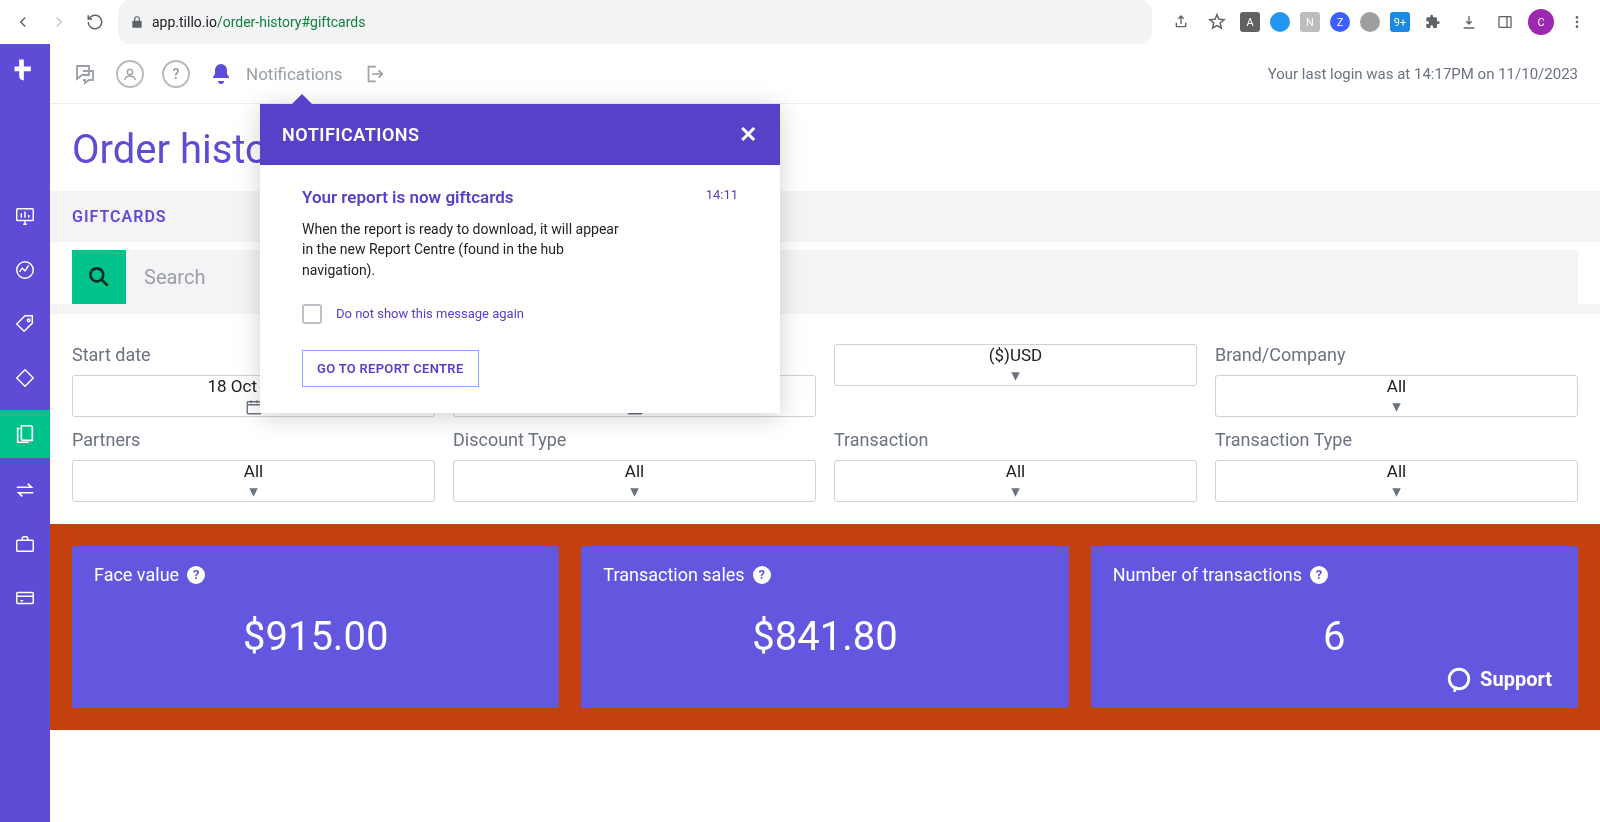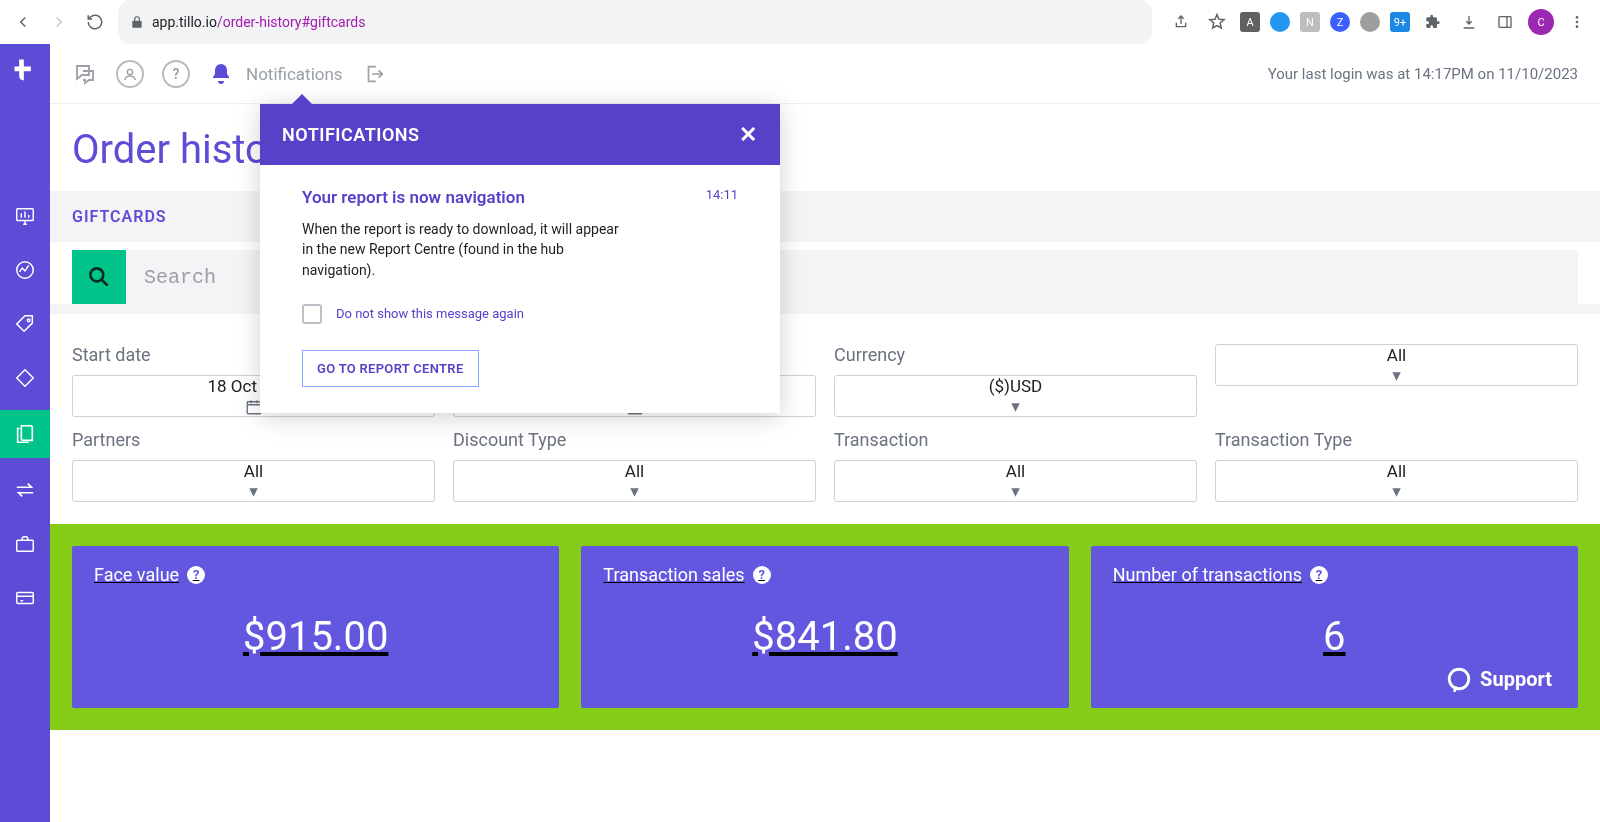--- a/index.html
+++ b/index.html
@@ -5,21 +5,21 @@
 * { box-sizing: border-box; margin: 0; padding: 0; font-family: -apple-system, BlinkMacSystemFont, "Segoe UI", Roboto, Arial, sans-serif; }
 html, body { width: 1600px; height: 822px; overflow: hidden; background: #fff; }
 
 
 .browser-bar { height: 44px; display: flex; align-items: center; padding: 0 10px; gap: 10px; background: #fff; }
 .nav-btn { width: 26px; height: 26px; display: flex; align-items: center; justify-content: center; color: #5f6368; cursor: pointer; border-radius: 50%; }
 .nav-btn.disabled { color: #bdbdbd; }
 .url-bar { flex: 1; height: 47px; background: #f1f3f4; border-radius: 15px; display: flex; align-items: center; padding: 0 12px; color: #202124; font-size: 14px; }
 .url-bar .lock { margin-right: 8px; color: #5f6368; }
 .url-bar .domain { color: #202124; }
-.url-bar .path { color: #a21caf; }
+.url-bar .path { color: #15803d; }
 .ext-icons { display: flex; align-items: center; gap: 10px; padding-left: 6px; }
 .ext-ic { width: 20px; height: 20px; border-radius: 3px; background: #dadce0; display:flex;align-items:center;justify-content:center;font-size:11px;color:#fff; }
 
 
 .app { display: flex; height: 778px; }
 .sidebar { width: 50px; background: #5c4cd6; display: flex; flex-direction: column; align-items: center; padding-top: 12px; gap: 30px; }
 .sb-logo { width: 28px; height: 28px; color: #fff; }
 .sb-ic { width: 24px; height: 24px; color: #fff; display:flex;align-items:center;justify-content:center; cursor:pointer; }
 .sb-ic.active { background: #00c389; width: 50px; height: 48px; margin-top:-10px; margin-bottom:-10px;}
 
@@ -32,29 +32,29 @@
 .tb-spacer { flex:1; }
 .tb-login { color:#6b7280; font-size:15px; }
 
 .content { flex:1; position:relative; }
 .page-title { font-size:40px; color:#5c4cd6; font-weight:400; padding: 22px 22px 18px 22px; }
 .tabbar { background:#f4f4f7; padding: 16px 22px; }
 .tab { color:#5c4cd6; font-size:16px; font-weight:600; letter-spacing:1px; }
 
 .searchrow { background:#fff; padding: 0 22px; display:flex; margin-top:8px;}
 .search-btn { width:54px; height:54px; background:#00c389; display:flex;align-items:center;justify-content:center; }
-.search-input { flex:1; height:54px; border:none; background:#f4f4f7; padding:0 18px; font-size:20px; color:#6b7280; outline:none;font-family:Liberation Mono, monospace;}
+.search-input { flex:1; height:54px; border:none; background:#f4f4f7; padding:0 18px; font-size:20px; color:#6b7280; outline:none;}
 .search-input::placeholder{color:#9aa0a6;}
 
 .filters { background:#fff; padding: 22px; margin-top:8px; display:grid; grid-template-columns: repeat(4, 1fr); gap: 12px 18px; }
 .field label { display:block; color:#6b7280; font-size:18px; margin-bottom:10px; }
 .ctrl { height:42px; border:1px solid #d0d0d7; border-radius:3px; display:flex; align-items:center; padding:0 12px; font-size:17px; color:#202124; justify-content:space-between; cursor:pointer;flex-direction:column;}
 .ctrl .ic { color:#6b7280; }
 
-.cards { padding: 22px; display:grid; grid-template-columns: repeat(3, 1fr); gap: 22px; background:#84cc16;text-decoration:underline; }
+.cards { padding: 22px; display:grid; grid-template-columns: repeat(3, 1fr); gap: 22px; background:#c2410c; }
 .card { background:#6457df; color:#fff; border-radius:2px; padding: 18px 22px 48px 22px; position:relative; }
 .card .hdr { display:flex; align-items:center; gap:8px; font-size:18px; }
 .card .helpcirc { width:18px;height:18px;border-radius:50%;background:#fff;color:#6457df;display:inline-flex;align-items:center;justify-content:center;font-size:13px;font-weight:700;}
 .card .val { font-size:40px; text-align:center; margin-top:28px; font-weight:400;}
 
 .support { position:absolute; right:26px; bottom:16px; color:#fff; display:flex; align-items:center; gap:8px; font-size:20px; font-weight:700; }
 
 
 .graygap { background:#f4f4f7; height:10px; }
 
@@ -273,27 +273,27 @@
             <span>18 Oct 2023</span>
             <span class="ic">
                 <svg width="18" height="18" viewBox="0 0 24 24" fill="none" stroke="#6b7280" stroke-width="1.8">
                   <rect x="3" y="5" width="18" height="16" rx="1"></rect>
                   <path d="M3 9h18M8 3v4M16 3v4"></path>
                 </svg>
               </span>
           </div>
         </div>
         <div class="field">
-          <label>Currency</label>
           <div class="ctrl">
             <span>($)USD</span>
             <span class="ic">▾</span>
           </div>
         </div>
         <div class="field">
+          <label>Brand/Company</label>
           <div class="ctrl">
             <span>All</span>
             <span class="ic">▾</span>
           </div>
         </div>
         <div class="field">
           <label>Partners</label>
           <div class="ctrl">
             <span>All</span>
             <span class="ic">▾</span>
@@ -356,21 +356,21 @@
       </div>
 
       <div class="popover">
         <div class="pop-arrow"></div>
         <div class="pop-hdr">
           <span>NOTIFICATIONS</span>
           <span class="x">✕</span>
         </div>
         <div class="pop-body">
           <div class="pop-row1">
-            <div class="pop-title">Your report is now navigation</div>
+            <div class="pop-title">Your report is now giftcards</div>
             <div class="pop-time">14:11</div>
           </div>
           <div class="pop-msg">When the report is ready to download, it will appear in the new Report Centre (found in the hub navigation).</div>
           <div class="pop-chkrow">
             <div class="pop-chk"></div>
             <div class="pop-chklabel">Do not show this message again</div>
           </div>
           <div class="pop-btn">GO TO REPORT CENTRE</div>
         </div>
       </div>

